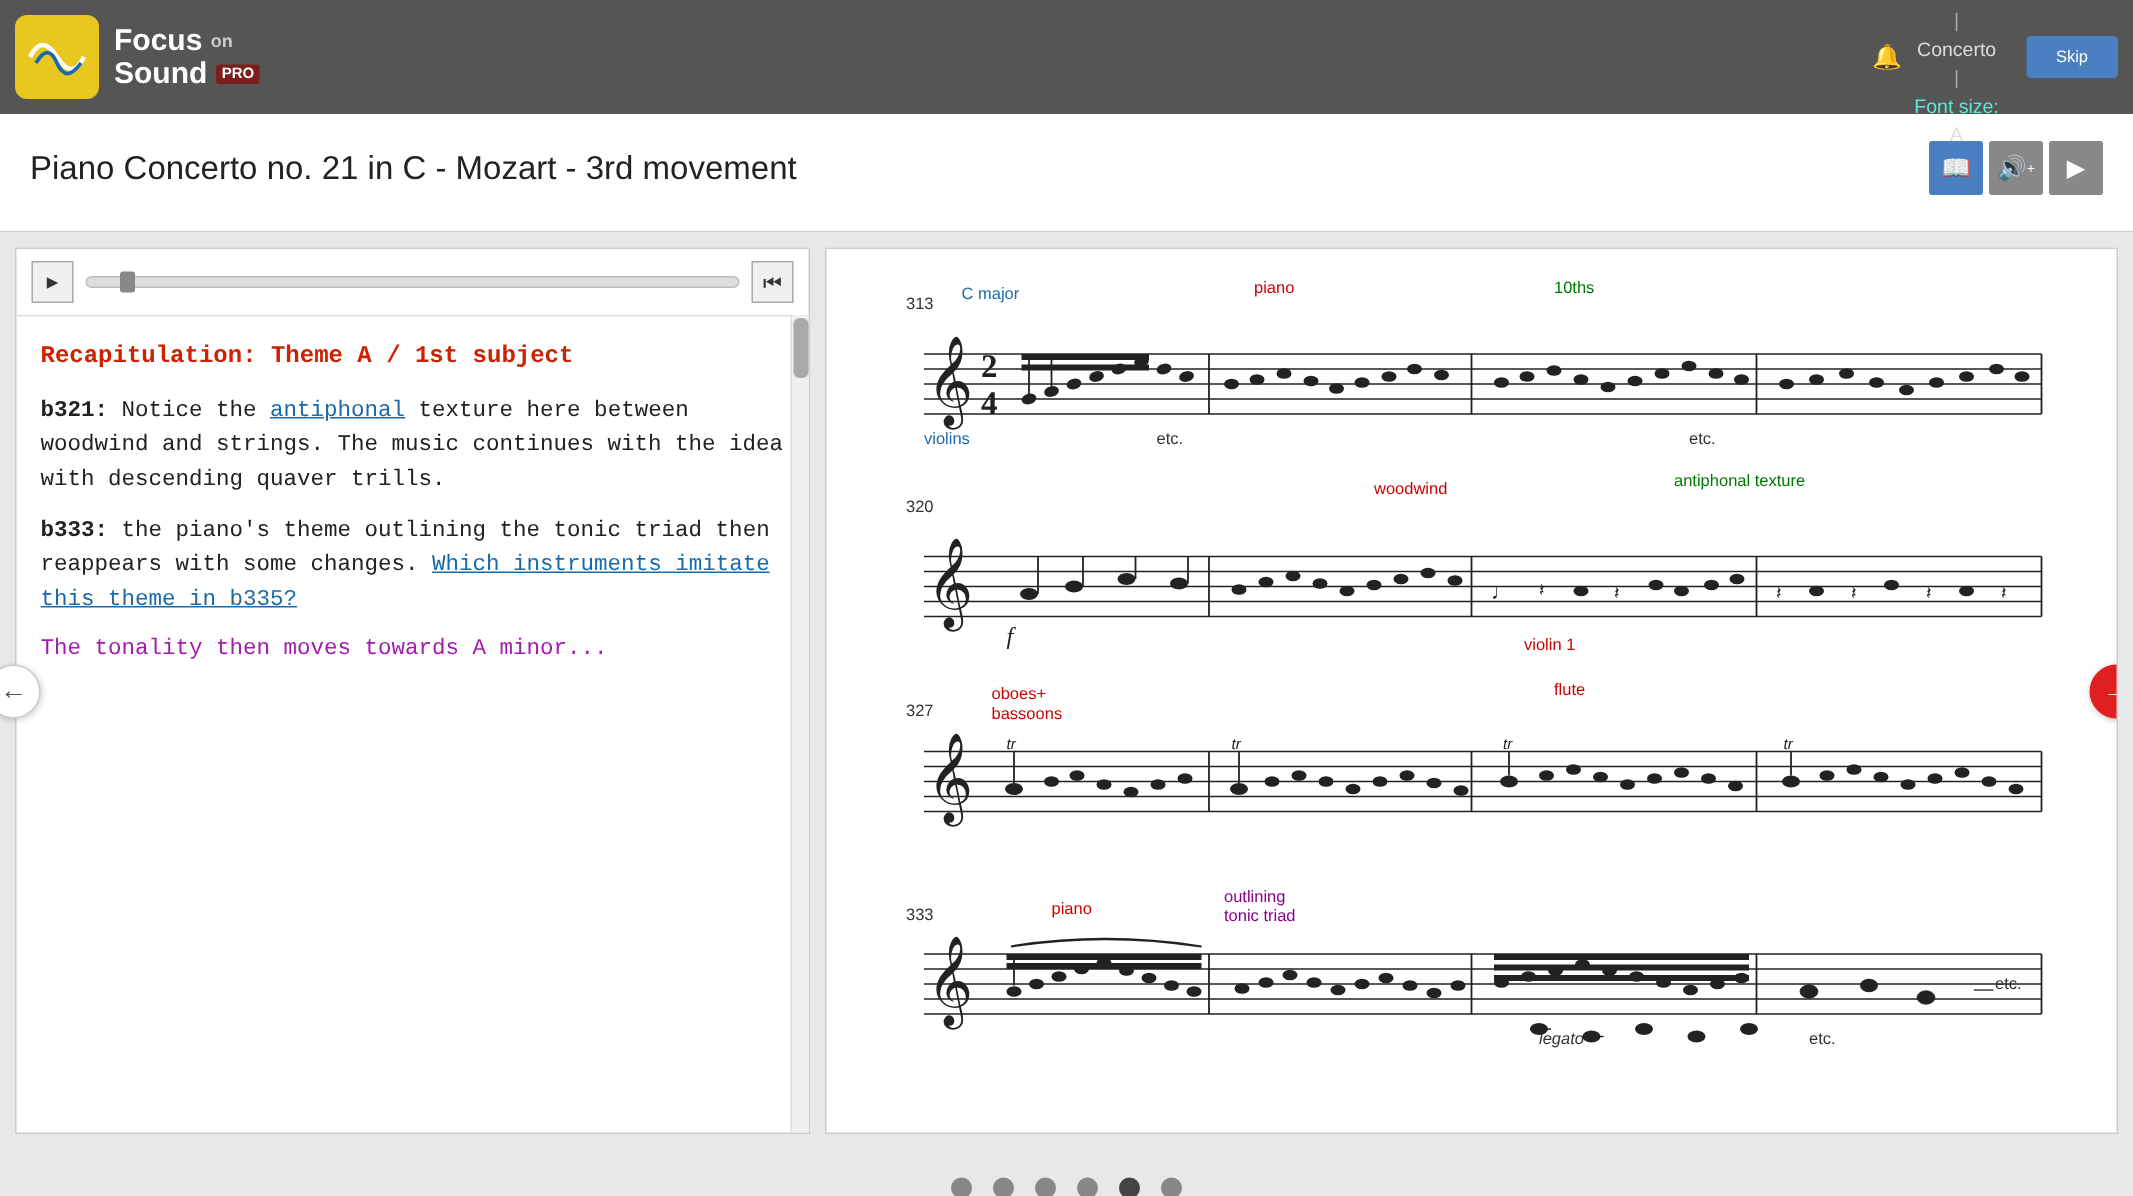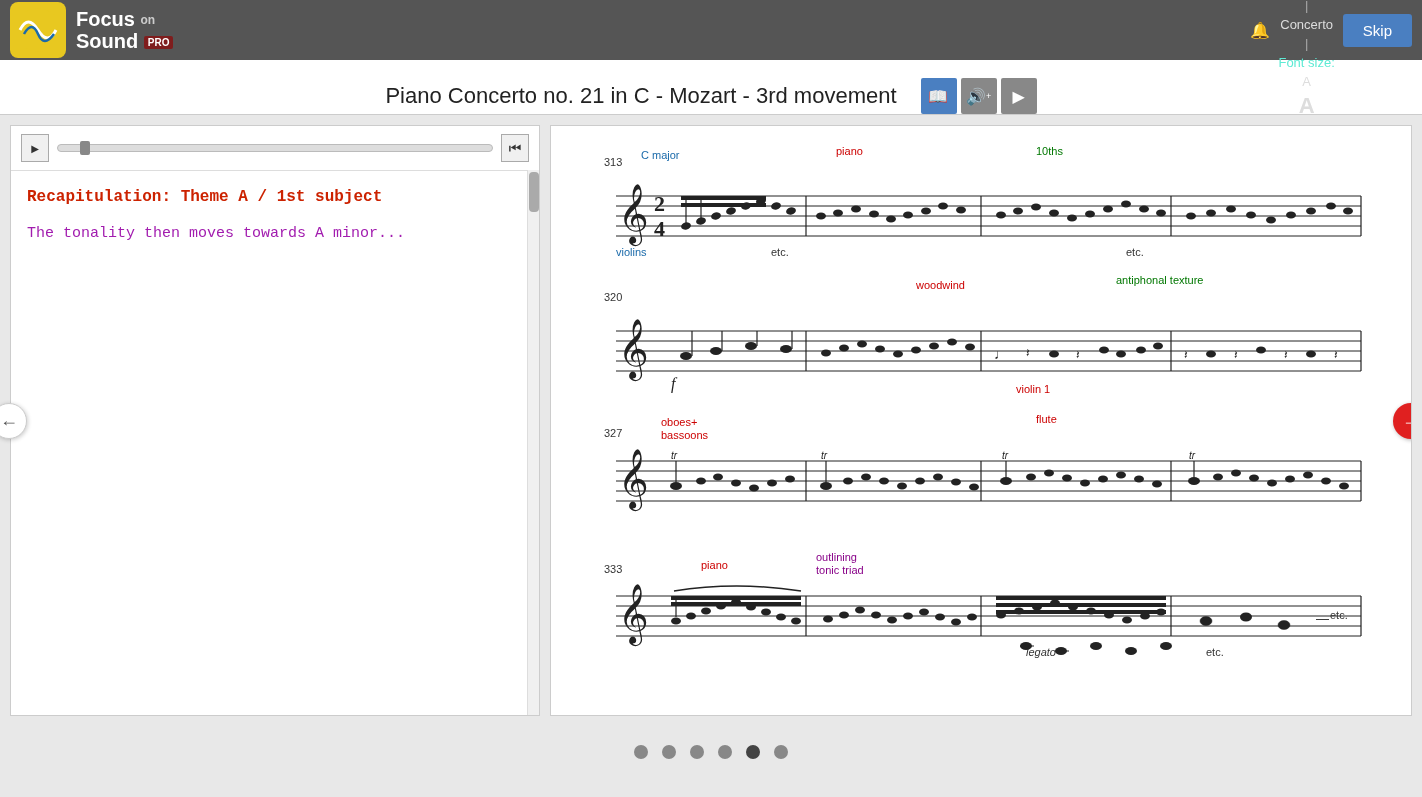--- a/index.html
+++ b/index.html
@@ -1,21 +1,21 @@
 <!DOCTYPE html>
 <html><head>
   <meta charset="utf-8">
   <style>
     * { box-sizing: border-box; margin: 0; padding: 0; }
     body { font-family: Arial, sans-serif; background: #e8e8e8; width: 1422px; min-height: 797px; overflow: hidden; }
 
     
     #header {
       background: #555;
-      height: 60px;
+      height: 76px;
       display: flex;
       align-items: center;
       justify-content: space-between;
       padding: 0 10px 0 0;
     }
     #logo-area {
       display: flex;
       align-items: center;
       padding: 0 10px;
     }
@@ -43,32 +43,33 @@
       cursor: pointer;
     }
     #header-nav span.sep { color: #aaa; margin: 0 2px; }
     .font-size-small { font-size: 13px; cursor: pointer; color: #ddd; }
     .font-size-large { font-size: 22px; cursor: pointer; color: #ddd; font-weight: bold; }
     #skip-btn {
       background: #4a7fc1;
       color: white;
       border: none;
       padding: 8px 20px;
-      font-size: 15px;
+      font-size: 11px;
       cursor: pointer;
       border-radius: 3px;
+      margin-left: 10px;
     }
 
     
     #title-bar {
       background: white;
-      padding: 18px 20px 0 20px;
-      display: flex;
-      align-items: center;
-      justify-content: center;
+      padding: 18px 20px 24px 20px;
+      display: flex;
+      align-items: center;
+      justify-content: space-between;
       border-bottom: 1px solid #ccc;
       gap: 24px;
     }
     #page-title {
       font-size: 22px;
       color: #222;
       font-weight: normal;
     }
     #title-icons {
       display: flex;
@@ -331,20 +332,26 @@
     <div id="audio-bar">
       <button id="play-btn">▶</button>
       <div id="progress-bar-container">
         <div id="progress-handle"></div>
       </div>
       <button id="skip-fwd-btn">⏮</button>
     </div>
 
     <div id="text-content">
       <h2>Recapitulation: Theme A / 1st subject</h2>
+      <p>
+        <span class="bold">b321:</span> Notice the <a href="#">antiphonal</a><span> texture here between woodwind and strings. The music continues with the idea with descending quaver trills.</span>
+      </p>
+      <p>
+        <span class="bold">b333:</span><span> the piano's theme outlining the tonic triad then reappears with some changes.</span> <a href="#">Which instruments imitate this theme in b335?</a>
+      </p>
       <p style="color:#a21caf;">The tonality then moves towards A minor...</p>
     </div>
 
     <div id="scrollbar-right">
       <div id="scrollbar-thumb"></div>
     </div>
   </div>
 
   <div id="right-panel">
     <div id="score-image">

